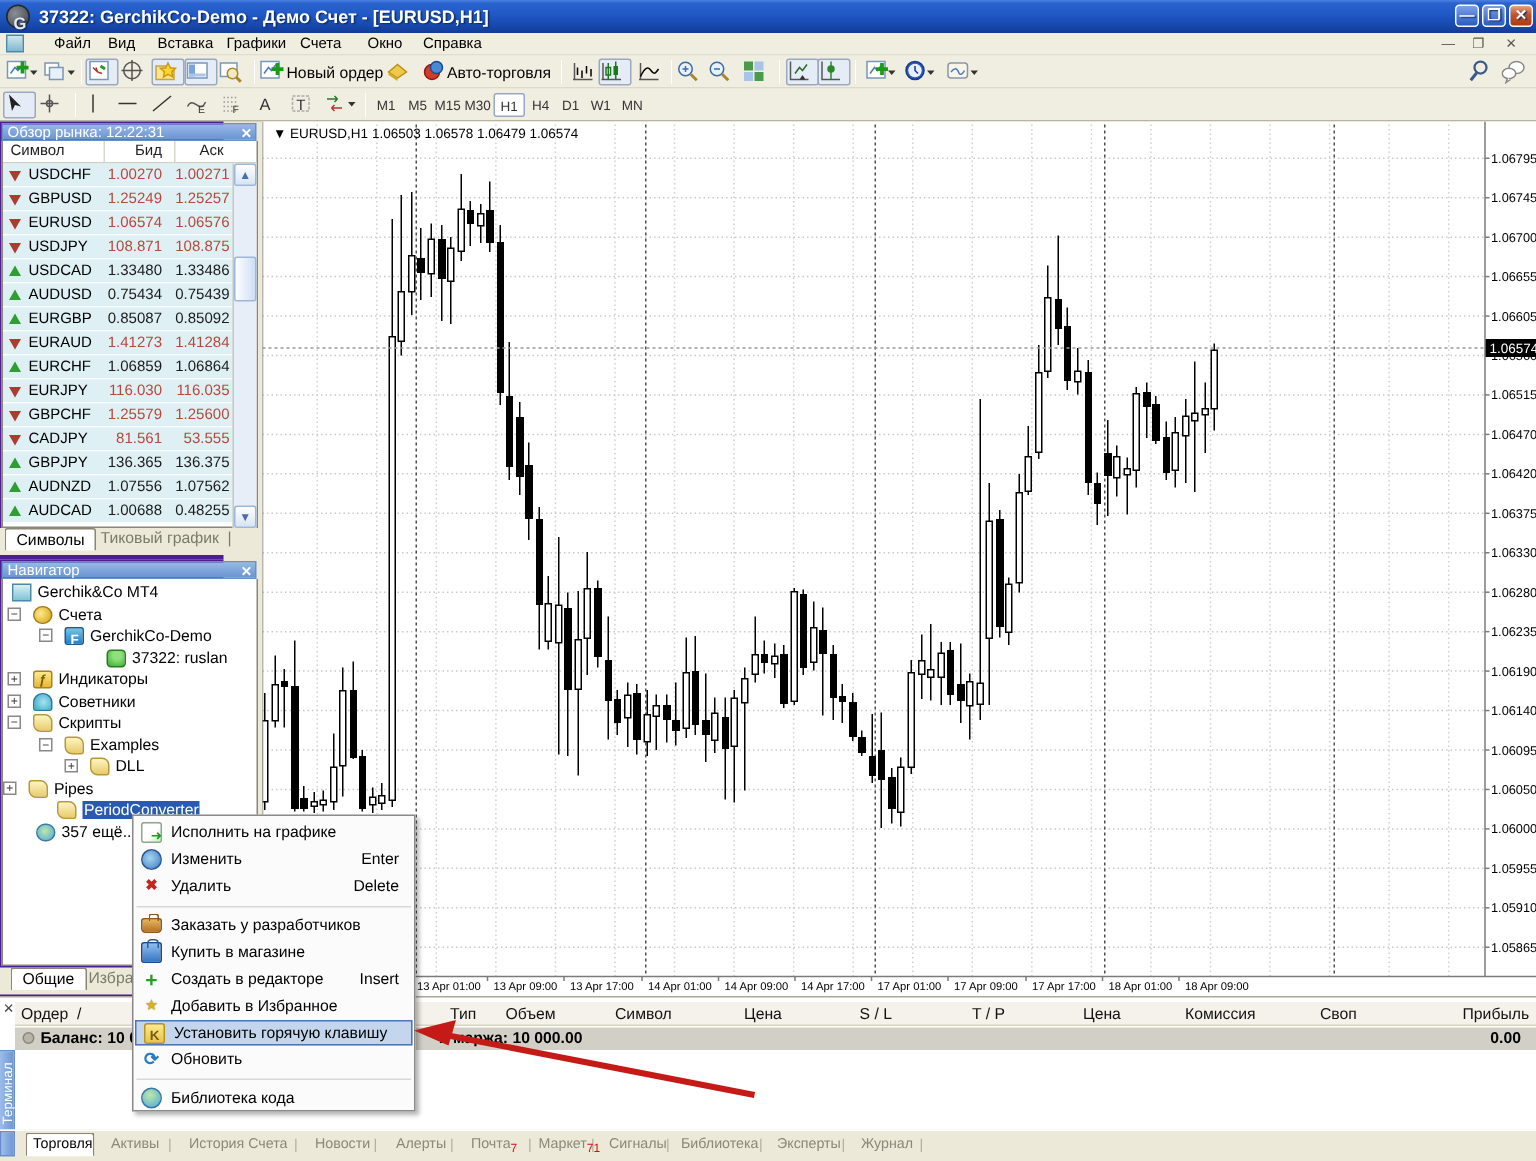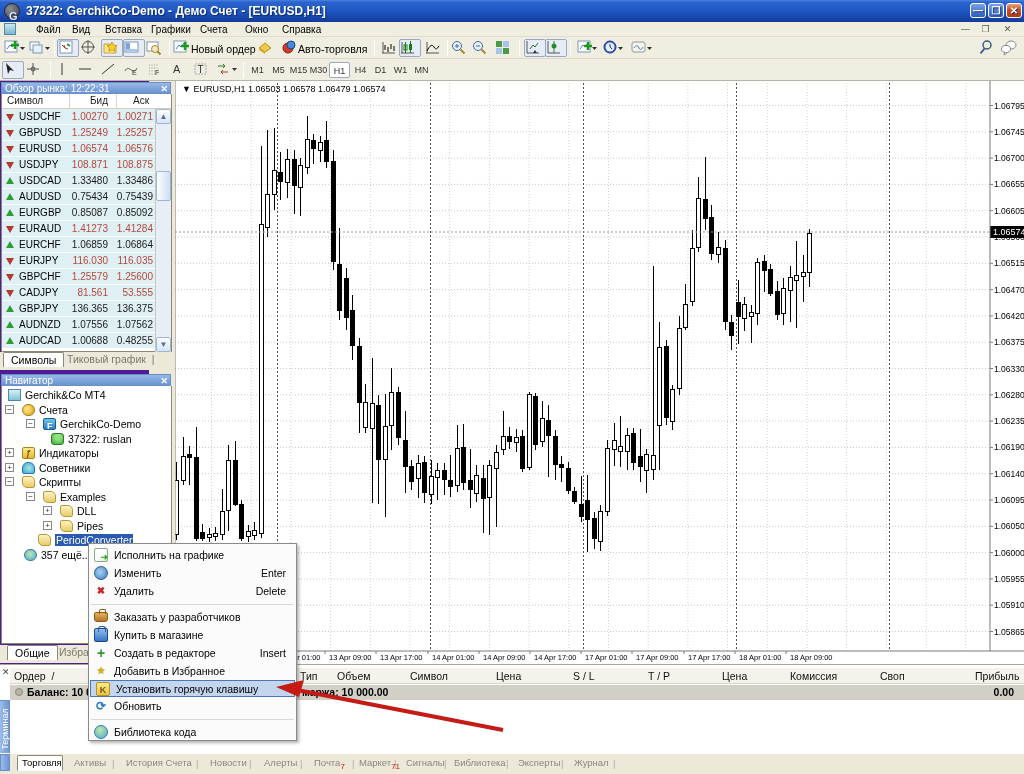--- a/index.html
+++ b/index.html
@@ -71,21 +71,21 @@
 .thead span{position:absolute;top:2px}
 .balrow{position:absolute;left:10px;top:20px;width:1014px;height:15px;background:#d2cfc6;font-size:10.5px;font-weight:bold;line-height:15px}
 .vtab{position:absolute;left:0;top:35px;width:10px;height:57px;background:linear-gradient(90deg,#9cbcea,#6e97d4);border:1px solid #6a8fc8;border-left:none;color:#fff;font-size:9px}
 .vtab span{position:absolute;left:-20px;top:23px;width:50px;transform:rotate(-90deg);text-align:center}
 .btabs{position:absolute;left:0;top:753px;width:1024px;height:18px;background:#ece9d8;border-top:1px solid #fff;font-size:9.5px}
 .btab{position:absolute;top:2px;height:14px;color:#8a887a;padding:1px 4px}
 .btab.act{background:#fff;border:1px solid #8a8775;border-bottom:1px solid #fff;color:#000;border-radius:2px 2px 0 0;top:1px;height:16px}
 .bsep{position:absolute;top:4px;color:#b0ad9e}
 .rsub{color:#cc1111;font-size:8px;vertical-align:sub}
 
-.ctxmenu{position:absolute;left:88px;top:543px;width:209px;height:198px;overflow:hidden;background:#fbfbfb;
+.ctxmenu{position:absolute;left:88px;top:543px;width:189px;height:198px;overflow:hidden;background:#fbfbfb;
  border:1px solid #8a8a8a;box-shadow:2px 2px 3px rgba(0,0,0,0.3);z-index:50;padding-top:2px}
 .mitem{position:relative;height:18.2px;line-height:18px;font-size:10.5px;color:#000}
 .mitem.hl{background:#c4d6ee;border:1px solid #4b76b8;margin:0 1px;height:17px;line-height:16px}
 .mlab{position:absolute;left:25px}
 .msc{position:absolute;right:10px}
 .msep{height:4px;border-bottom:1px solid #d8d8d8;margin:0 2px 3px 2px}
 .ci{position:absolute;left:5px;top:2px;width:14px;height:14px;font-size:10px;line-height:14px;text-align:center}
 .mitem.hl .ci{top:1px}
 .ci-run{background:linear-gradient(135deg,#fff 55%,#cde8c0);border:1px solid #8aa88a;border-radius:2px}
 .ci-run::after{content:"\279C";position:absolute;right:-1px;bottom:-3px;color:#1a9a1a;font-size:9px}
@@ -409,27 +409,27 @@
  <div class="ptab" style="left:60px">Тиковый график&nbsp;&nbsp;|</div>
 </div>
 </div>
 
 <div class="lpanel" style="top:373px;height:291px">
 <div class="phead" style="top:1px">Навигатор<span class="x">✕</span></div>
 <div class="navbody" style="top:13px;height:258px;padding-top:2px;overflow:hidden">
 <div class="trow" style="padding-left:5px"><span class="ti ti-mt"></span><span>Gerchik&amp;Co MT4</span></div>
 <div class="trow" style="padding-left:3px"><span class="exp">−</span><span class="ti ti-coin"></span><span>Счета</span></div>
 <div class="trow" style="padding-left:24px"><span class="exp">−</span><span class="ti ti-srv"></span><span>GerchikCo-Demo</span></div>
-<div class="trow" style="padding-left:48px"><span class="ti ti-man"></span><span>37322: ruslan</span></div>
+<div class="trow" style="padding-left:68px"><span class="ti ti-man"></span><span>37322: ruslan</span></div>
 <div class="trow" style="padding-left:3px"><span class="exp">+</span><span class="ti ti-find">ƒ</span><span>Индикаторы</span></div>
 <div class="trow" style="padding-left:3px"><span class="exp">+</span><span class="ti ti-adv"></span><span>Советники</span></div>
 <div class="trow" style="padding-left:3px"><span class="exp">−</span><span class="ti ti-scr"></span><span>Скрипты</span></div>
 <div class="trow" style="padding-left:24px"><span class="exp">−</span><span class="ti ti-scr"></span><span>Examples</span></div>
 <div class="trow" style="padding-left:41px"><span class="exp">+</span><span class="ti ti-scr"></span><span>DLL</span></div>
-<div class="trow" style="padding-left:41px"><span class="exp">+</span><span class="ti ti-scr"></span><span>Pipes</span></div>
+<div class="trow" style=""><span class="exp">+</span><span class="ti ti-scr"></span><span>Pipes</span></div>
 <div class="trow" style="padding-left:35px"><span class="ti ti-scr"></span><span class="sel">PeriodConverter</span></div>
 <div class="trow" style="padding-left:21px"><span class="ti ti-glb"></span><span>357 ещё...</span></div>
 </div>
 <div class="ptabs" style="top:272px">
  <div class="ptab act" style="left:7px">Общие</div>
  <div class="ptab" style="left:52px">Избран</div>
 </div>
 </div>
 
 <svg width="849" height="585" style="position:absolute;left:175px;top:81px;background:#fff">

